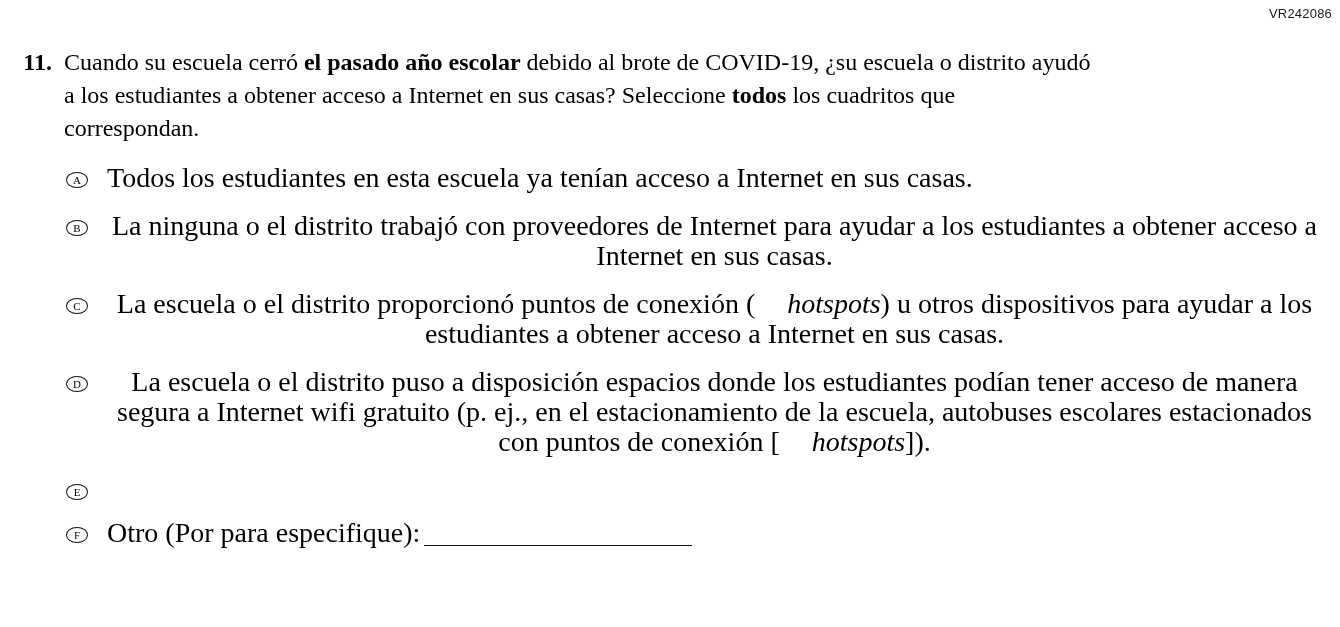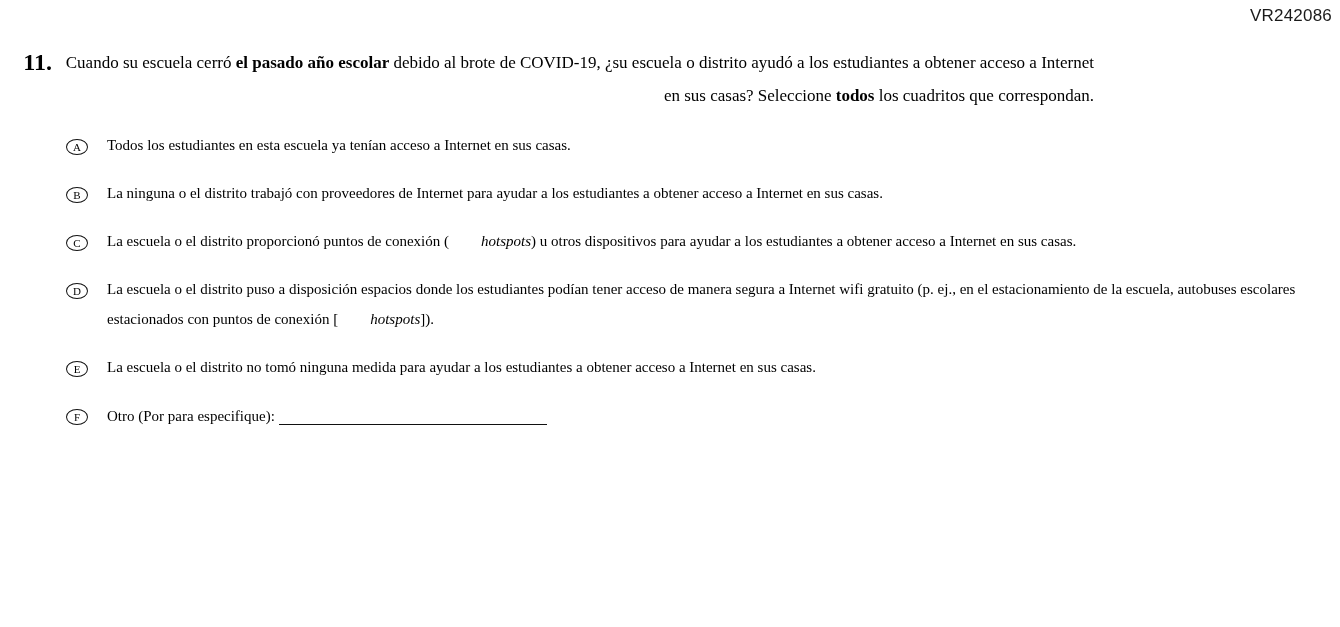--- a/index.html
+++ b/index.html
@@ -18,21 +18,21 @@
   .page {
     position: relative;
     width: 1340px;
     height: 627px;
   }
   .form-code {
     position: absolute;
     top: 6px;
     right: 8px;
     font-family: "Liberation Sans", sans-serif;
-    font-size: 17px;
+    font-size: 13px;
     letter-spacing: 0.2px;
     color: #1a1a1a;
   }
   .question-block {
     position: absolute;
     top: 46px;
     left: 0;
     width: 1328px;
   }
   .q-row {
@@ -42,25 +42,24 @@
   .q-number {
     width: 52px;
     text-align: right;
     padding-right: 12px;
     font-weight: bold;
     font-size: 24px;
     line-height: 33px;
     flex: 0 0 auto;
   }
   .q-stem {
-    font-size: 17px;
+    font-size: 24px;
     line-height: 33px;
     width: 1030px;
     flex: 0 0 auto;
-    text-align: right;
   }
   .q-stem b {
     font-weight: bold;
   }
   .options {
     margin-top: 18px;
     padding-left: 66px;
   }
   .option {
     display: flex;
@@ -76,23 +75,24 @@
     font-size: 11px;
     line-height: 15px;
     text-align: center;
     font-family: "Liberation Serif", serif;
     margin-top: 9px;
     margin-right: 19px;
     box-sizing: border-box;
     background: #fff;
   }
   .opt-text {
-    font-size: 15px;
+    font-size: 28px;
     line-height: 30px;
     max-width: 1215px;
+    text-align: center;
   }
   .opt-text i {
     font-style: italic;
     margin-left: 32px;
   }
   .other-line {
     display: inline-block;
     width: 268px;
     border-bottom: 1.6px solid #111;
     height: 24px;
@@ -137,21 +137,20 @@
 
       <div class="option">
         <div class="opt-bubble">D</div>
         <div class="opt-text">
           La escuela o el distrito puso a disposición espacios donde los estudiantes podían tener acceso de manera segura a Internet wifi gratuito (p. ej., en el estacionamiento de la escuela, autobuses escolares estacionados con puntos de conexión [<i>hotspots</i>]).
         </div>
       </div>
 
       <div class="option">
         <div class="opt-bubble">E</div>
-        <div class="opt-text">La escuela o el distrito no tomó ninguna medida para ayudar a los estudiantes a obtener acceso a Internet en sus casas.</div>
       </div>
 
       <div class="option">
         <div class="opt-bubble">F</div>
         <div class="opt-text"><span>Otro (Por para especifique):</span><span class="other-line"></span></div>
       </div>
 
     </div>
   </div>
 </div>

